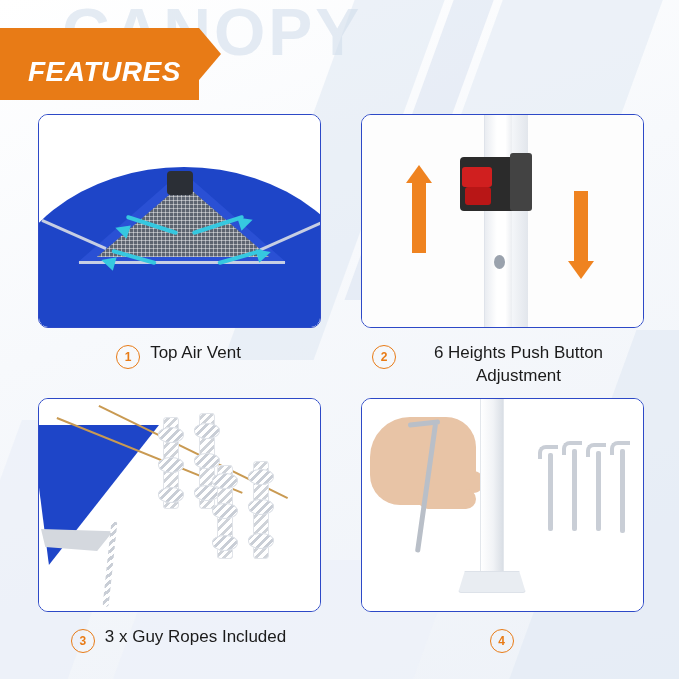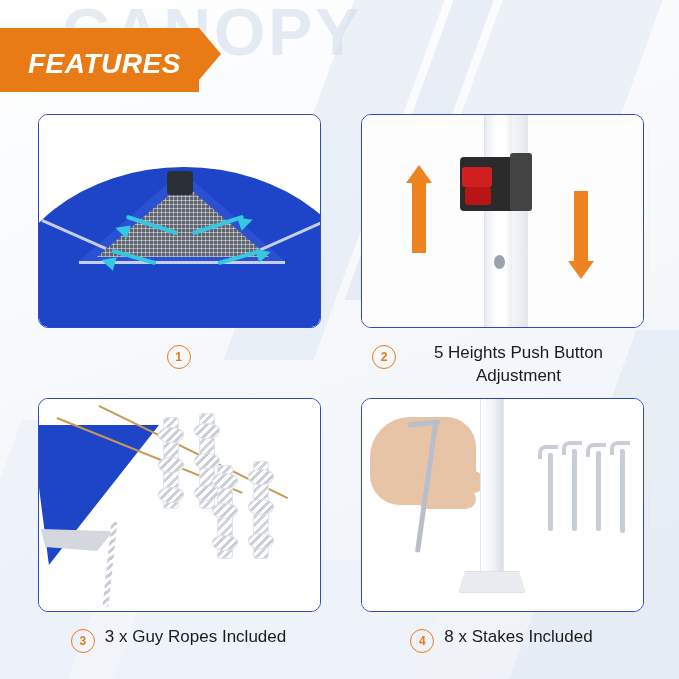--- a/index.html
+++ b/index.html
@@ -50,21 +50,21 @@
     left: 0;
     top: 28px;
     height: 52px;
     display: flex;
     align-items: stretch;
   }
   .header-bar {
     background: #e87b16;
     display: flex;
     align-items: center;
-    padding: 8px 18px 0 28px;
+    padding: 16px 18px 0 28px;
     height: 56px;
   }
   .header-title {
     color: #ffffff;
     font-size: 28px;
     font-weight: bold;
     font-style: italic;
     letter-spacing: 0.5px;
     white-space: nowrap;
   }
@@ -326,20 +326,21 @@
           <div class="cy-line" style="left:72px; top:140px; width:46px; transform:rotate(16deg);"></div>
           <div class="cy-head" style="left:62px; top:140px; border-right:14px solid #36c8e0; transform:rotate(16deg);"></div>
         </div>
         <div>
           <div class="cy-line" style="left:178px; top:140px; width:46px; transform:rotate(-16deg);"></div>
           <div class="cy-head" style="left:218px; top:132px; border-left:14px solid #36c8e0; transform:rotate(-16deg);"></div>
         </div>
       </div>
       <div class="caption">
         <div class="badge">1</div>
+        <div class="caption-text">Top Air Vent</div>
       </div>
     </div>
 
     <div class="cell">
       <div class="photo">
         <div class="c2-bg"></div>
         <div class="c2-pole"></div>
         <div class="c2-pole2"></div>
         <div class="c2-box"></div>
         <div class="c2-box-side"></div>
@@ -351,21 +352,21 @@
           <div class="head" style="top:0;"></div>
           <div class="shaft" style="top:18px; height:70px;"></div>
         </div>
         <div class="arrow-down" style="left:206px; top:76px; height:90px;">
           <div class="shaft" style="top:0; height:70px;"></div>
           <div class="head" style="top:70px;"></div>
         </div>
       </div>
       <div class="caption">
         <div class="badge">2</div>
-        <div class="caption-text">5 Heights Push Button Adjustment</div>
+        <div class="caption-text">6 Heights Push Button Adjustment</div>
       </div>
     </div>
 
     <div class="cell">
       <div class="photo">
         <div class="c3-bg"></div>
         <div class="c3-corner"></div>
         <div class="c3-band"></div>
 
         <div class="c3-thinline" style="left:18px; top:18px; width:200px; transform:rotate(22deg);"></div>
@@ -424,18 +425,17 @@
           <div class="stake-hook" style="left:200px; top:42px;"></div>
           <div class="stake" style="left:210px; top:50px; height:82px;"></div>
           <div class="stake-hook" style="left:224px; top:44px;"></div>
           <div class="stake" style="left:234px; top:52px; height:80px;"></div>
           <div class="stake-hook" style="left:248px; top:42px;"></div>
           <div class="stake" style="left:258px; top:50px; height:84px;"></div>
         </div>
       </div>
       <div class="caption">
         <div class="badge">4</div>
-        <div class="caption-text">8 x Stakes Included</div>
       </div>
     </div>
 
   </div>
 </div>
 
 </body></html>

